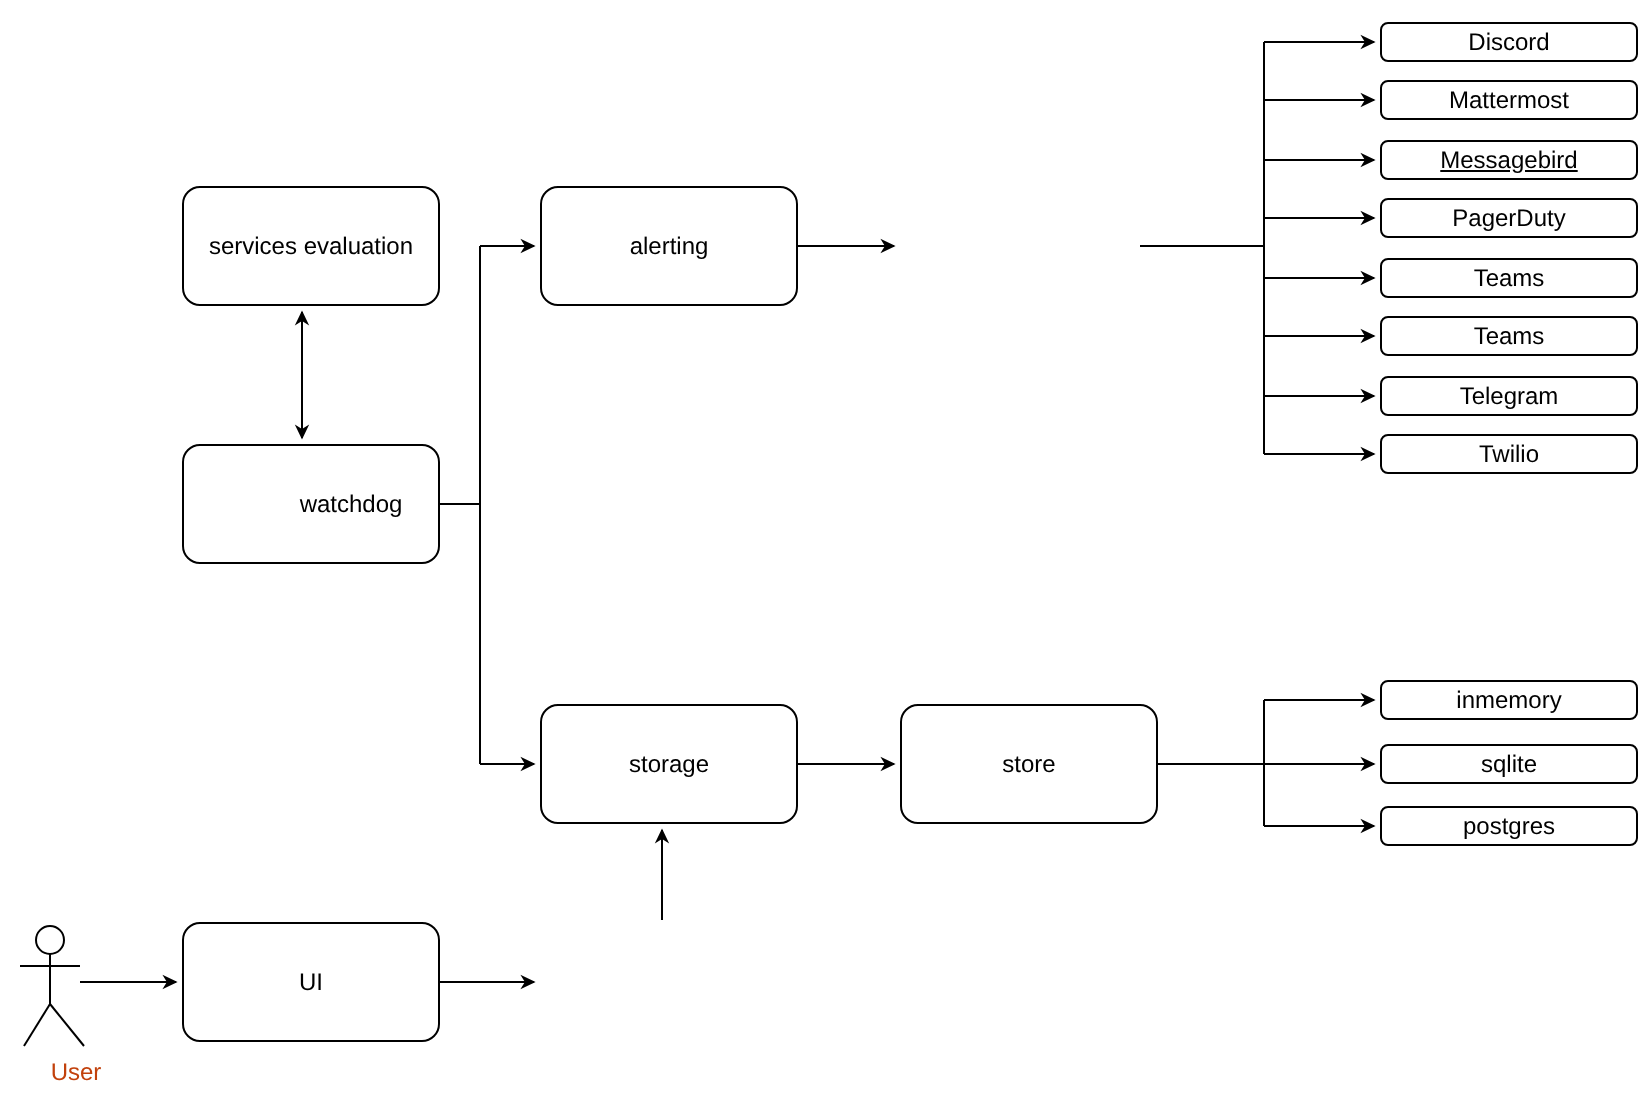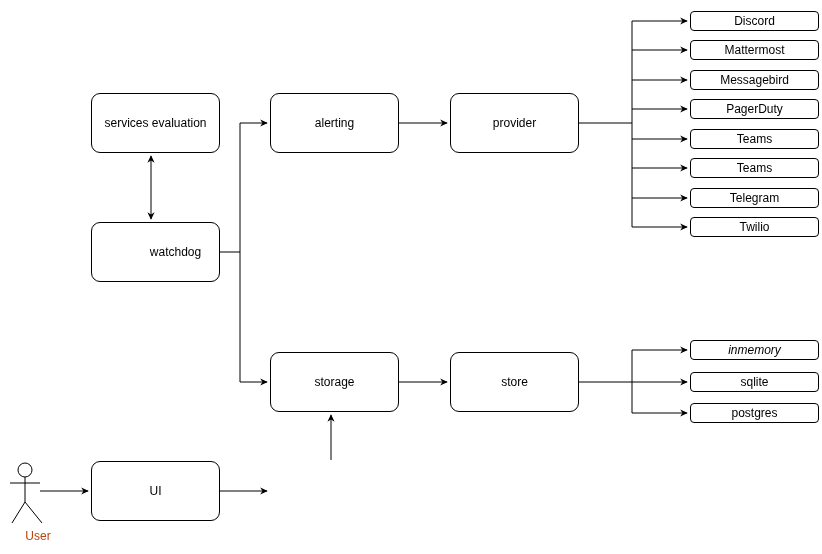--- a/index.html
+++ b/index.html
@@ -107,34 +107,33 @@
       <circle cx="25" cy="470" r="7"></circle>
       <line x1="25" y1="477" x2="25" y2="502"></line>
       <line x1="10" y1="483" x2="40" y2="483"></line>
       <line x1="25" y1="502" x2="12" y2="523"></line>
       <line x1="25" y1="502" x2="42" y2="523"></line>
     </g>
   </svg>
 
   <div class="node" style="left:91px; top:93px;">services evaluation</div>
   <div class="node" style="left:270px; top:93px;">alerting</div>
-  <div class="node" style="left:450px; top:93px;">provider</div>
   <div class="node" style="left:91px; top:222px;padding-left:40px;">watchdog</div>
   <div class="node" style="left:270px; top:352px;">storage</div>
   <div class="node" style="left:450px; top:352px;">store</div>
   <div class="node" style="left:91px; top:461px;">UI</div>
 
   <div class="node leaf" style="top:11px;">Discord</div>
   <div class="node leaf" style="top:40px;">Mattermost</div>
-  <div class="node leaf" style="top:70px;">Messagebird</div>
+  <div class="node leaf" style="top:70px;text-decoration:underline;">Messagebird</div>
   <div class="node leaf" style="top:99px;">PagerDuty</div>
   <div class="node leaf" style="top:129px;">Teams</div>
   <div class="node leaf" style="top:158px;">Teams</div>
   <div class="node leaf" style="top:188px;">Telegram</div>
   <div class="node leaf" style="top:217px;">Twilio</div>
 
-  <div class="node leaf" style="top:340px;font-style:italic;">inmemory</div>
+  <div class="node leaf" style="top:340px;">inmemory</div>
   <div class="node leaf" style="top:372px;">sqlite</div>
   <div class="node leaf" style="top:403px;">postgres</div>
 
   <div class="actor-label">User</div>
 
 </div>
 
 </body></html>

